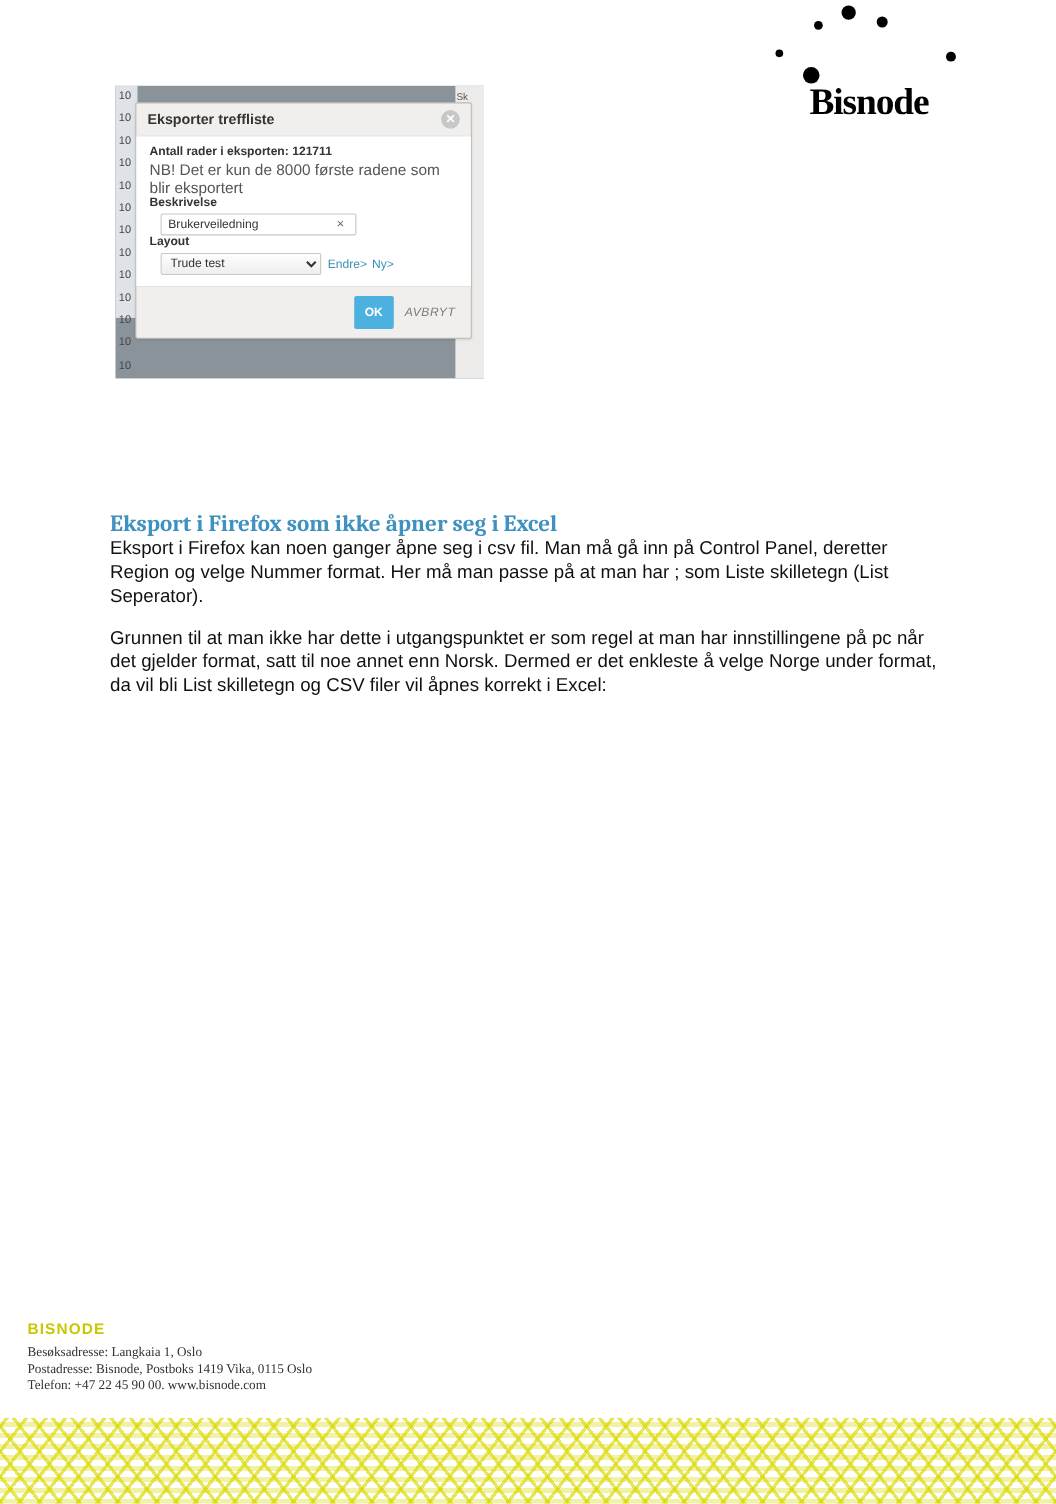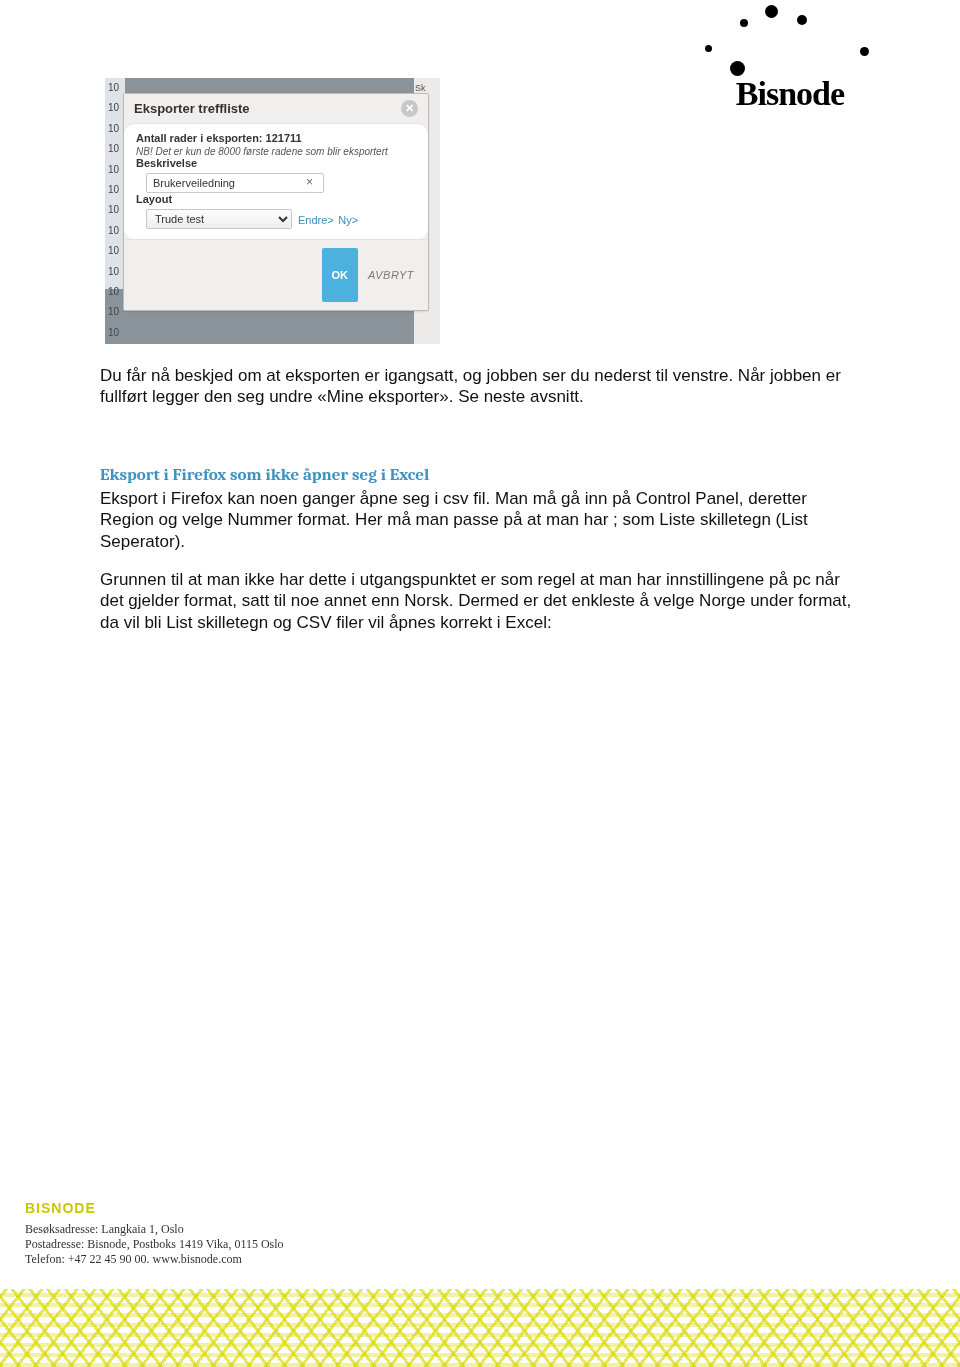--- a/index.html
+++ b/index.html
@@ -15,38 +15,38 @@
   
   .shot { position: absolute; left: 105px; top: 78px; width: 335px; height: 266px; background: #8a929a; overflow: hidden; }
   .shot-col { position: absolute; left: 0; top: 0; width: 20px; height: 211px; background: #dfe3e7; }
   .shot-col .cell { font-size: 10px; color: #444; padding-left: 3px; line-height: 20.4px; font-family: Arial, sans-serif; }
   .shot-right { position: absolute; right: 0; top: 0; width: 26px; height: 266px; background: #ecebe9; }
   .shot-right .frag { font-size: 9px; color: #555; line-height: 20.4px; padding-left: 1px; overflow: hidden; }
 
   .dialog { position: absolute; left: 18px; top: 15px; width: 306px; background: #f0efed; border: 1px solid #bdbbb7; border-radius: 2px; box-shadow: 0 1px 2px rgba(0,0,0,.1); }
   .dlg-title { display: flex; justify-content: space-between; align-items: center; padding: 6px 10px; font-size: 13px; color: #333; font-weight: bold; }
   .dlg-close { width: 17px; height: 17px; border-radius: 50%; background: #c7c7c7; display: flex; align-items: center; justify-content: center; font-size: 11px; color: #fff; cursor: pointer; }
-  .dlg-body { background: #fff; padding: 8px 12px 10px; border-top: 1px solid #e4e2de; border-radius: 11px; }
+  .dlg-body { background: #fff; padding: 8px 12px 10px; border-top: 1px solid #e4e2de; }
   .dlg-rows { font-size: 11px; font-weight: bold; color: #333; }
-  .dlg-note { font-size: 10px; font-style: italic; color: #555; margin-top: 2px; }
+  .dlg-note { font-size: 14px; color: #555; margin-top: 2px; }
   .dlg-lbl { font-size: 11px; font-weight: bold; color: #333; margin-bottom: 4px; }
   .dlg-input-row { position: relative; margin-left: 10px; }
   .dlg-input { width: 178px; height: 20px; font-size: 11px; padding: 1px 18px 1px 6px; border: 1px solid #c9c7c3; border-radius: 2px; background: #fff; color: #333; }
   .dlg-clear { position: absolute; left: 160px; top: 2px; font-size: 12px; color: #666; cursor: pointer; }
   .dlg-select { width: 146px; height: 20px; font-size: 11px; padding: 1px 4px; border: 1px solid #c9c7c3; border-radius: 2px; background: linear-gradient(#fdfdfd,#eee); color: #333; }
   .dlg-sel-wrap { display: flex; align-items: center; gap: 6px; margin-left: 10px; }
   .dlg-link { font-size: 11px; color: #3a8fb7; cursor: pointer; }
   .dlg-foot { display: flex; justify-content: flex-end; gap: 6px; padding: 8px 10px; border-top: 1px solid #e4e2de; }
-  .btn-ok { background: #4db1e0; color: #fff; border: none; font-size: 11px; font-weight: bold; padding: 21px 10px; border-radius: 2px; cursor: pointer; }
+  .btn-ok { background: #4db1e0; color: #fff; border: none; font-size: 11px; font-weight: bold; padding: 9px 10px; border-radius: 2px; cursor: pointer; }
   .btn-cancel { background: transparent; border: none; font-size: 11px; color: #7a7a7a; letter-spacing: .5px; cursor: pointer; padding: 5px 4px; font-style: italic; }
 
   
   .para { position: absolute; left: 100px; width: 765px; font-size: 17px; line-height: 1.25; color: #111; }
   .para.p1 { top: 365px; }
-  .h2 { position: absolute; left: 100px; top: 465px; font-family: Cambria, Georgia, 'Times New Roman', serif; color: #3f91c0; font-weight: bold; font-size: 17px; }
+  .h2 { position: absolute; left: 100px; top: 465px; font-family: Cambria, Georgia, 'Times New Roman', serif; color: #3f91c0; font-weight: bold; font-size: 21px; }
   .para.p2 { top: 488px; }
   .para.p3 { top: 569px; }
 
   
   .footer { position: absolute; left: 25px; bottom: 100px; font-size: 12px; color: #333; }
   .footer .brand { color: #c9c800; font-weight: bold; letter-spacing: 1px; font-size: 14px; margin-bottom: 6px; }
   .footer-line { font-family: Georgia, 'Times New Roman', serif; line-height: 1.25; }
 
   .stripe { position: absolute; bottom: 0; left: 0; width: 960px; height: 78px;
     background:
@@ -136,21 +136,20 @@
           </span>
         </div>
       </div>
       <div class="dlg-foot">
         <button class="btn-ok">OK</button>
         <button class="btn-cancel">AVBRYT</button>
       </div>
     </div>
   </div>
 
-  <p class="para p1">Du får nå beskjed om at eksporten er igangsatt, og jobben ser du nederst til venstre. Når jobben er fullført legger den seg undre «Mine eksporter». Se neste avsnitt.</p>
   <h2 class="h2">Eksport i Firefox som ikke åpner seg i Excel</h2>
   <p class="para p2">Eksport i Firefox kan noen ganger åpne seg i csv fil. Man må gå inn på Control Panel, deretter Region og velge Nummer format. Her må man passe på at man har ; som Liste skilletegn (List Seperator).</p>
   <p class="para p3">Grunnen til at man ikke har dette i utgangspunktet er som regel at man har innstillingene på pc når det gjelder format, satt til noe annet enn Norsk. Dermed er det enkleste å velge Norge under format, da vil bli List skilletegn og CSV filer vil åpnes korrekt i Excel:</p>
 
   <div class="footer">
     <div class="brand">BISNODE</div>
     <div class="footer-line">Besøksadresse: Langkaia 1, Oslo</div>
     <div class="footer-line">Postadresse: Bisnode, Postboks 1419 Vika, 0115 Oslo</div>
     <div class="footer-line">Telefon: +47 22 45 90 00. www.bisnode.com</div>
   </div>

